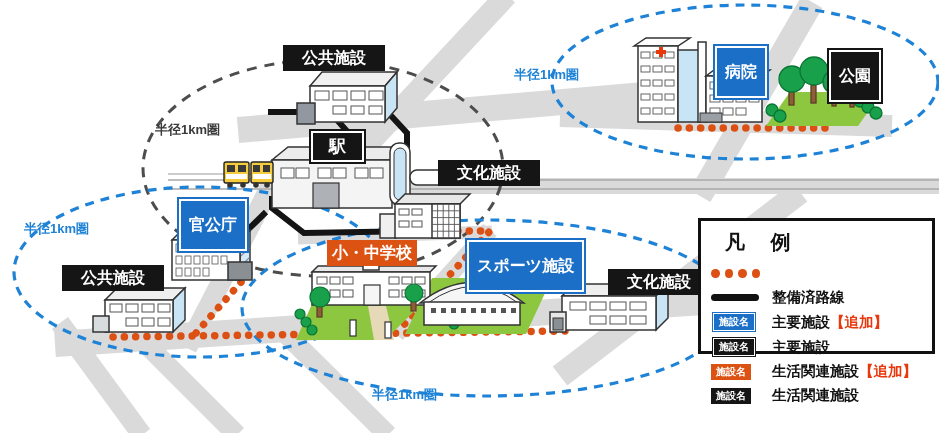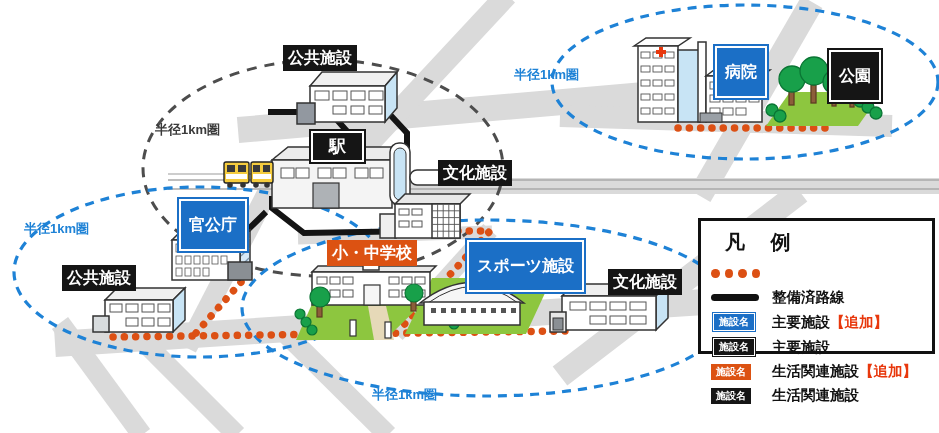--- a/index.html
+++ b/index.html
@@ -5,21 +5,21 @@
   html,body{margin:0;padding:0;background:#fff;}
   .stage{position:relative;width:939px;height:433px;background:#fff;overflow:hidden;
          font-family:"Liberation Sans","DejaVu Sans",sans-serif;}
   .stage svg{position:absolute;left:0;top:0;}
 
   
   .flabel{position:absolute;font-weight:bold;font-size:16px;line-height:1;color:#fff;
           padding:16px 8px;white-space:nowrap;z-index:3;}
   .t-main-add{background:#1B6FC6;border:2px solid #fff;outline:2px solid #1B6FC6;}
   .t-main{background:#151515;border:2px solid #fff;outline:2px solid #151515;}
-  .t-life{background:#151515;padding:5px 5px;}
+  .t-life{background:#151515;padding:5px 19px;}
   .t-life-add{background:#DC5212;padding:5px 5px;}
   .station-lbl{font-size:17px;padding:5px 16px;}
 
   
   .radius{position:absolute;font-weight:bold;font-size:13px;color:#1E82D6;z-index:2;white-space:nowrap;}
   .radius.dark{color:#3A3A3A;}
 
   
   .legend{position:absolute;left:698px;top:218px;width:237px;height:136px;background:#fff;
           border:3px solid #111;box-sizing:border-box;padding:6px 4px 0 10px;z-index:5;}

